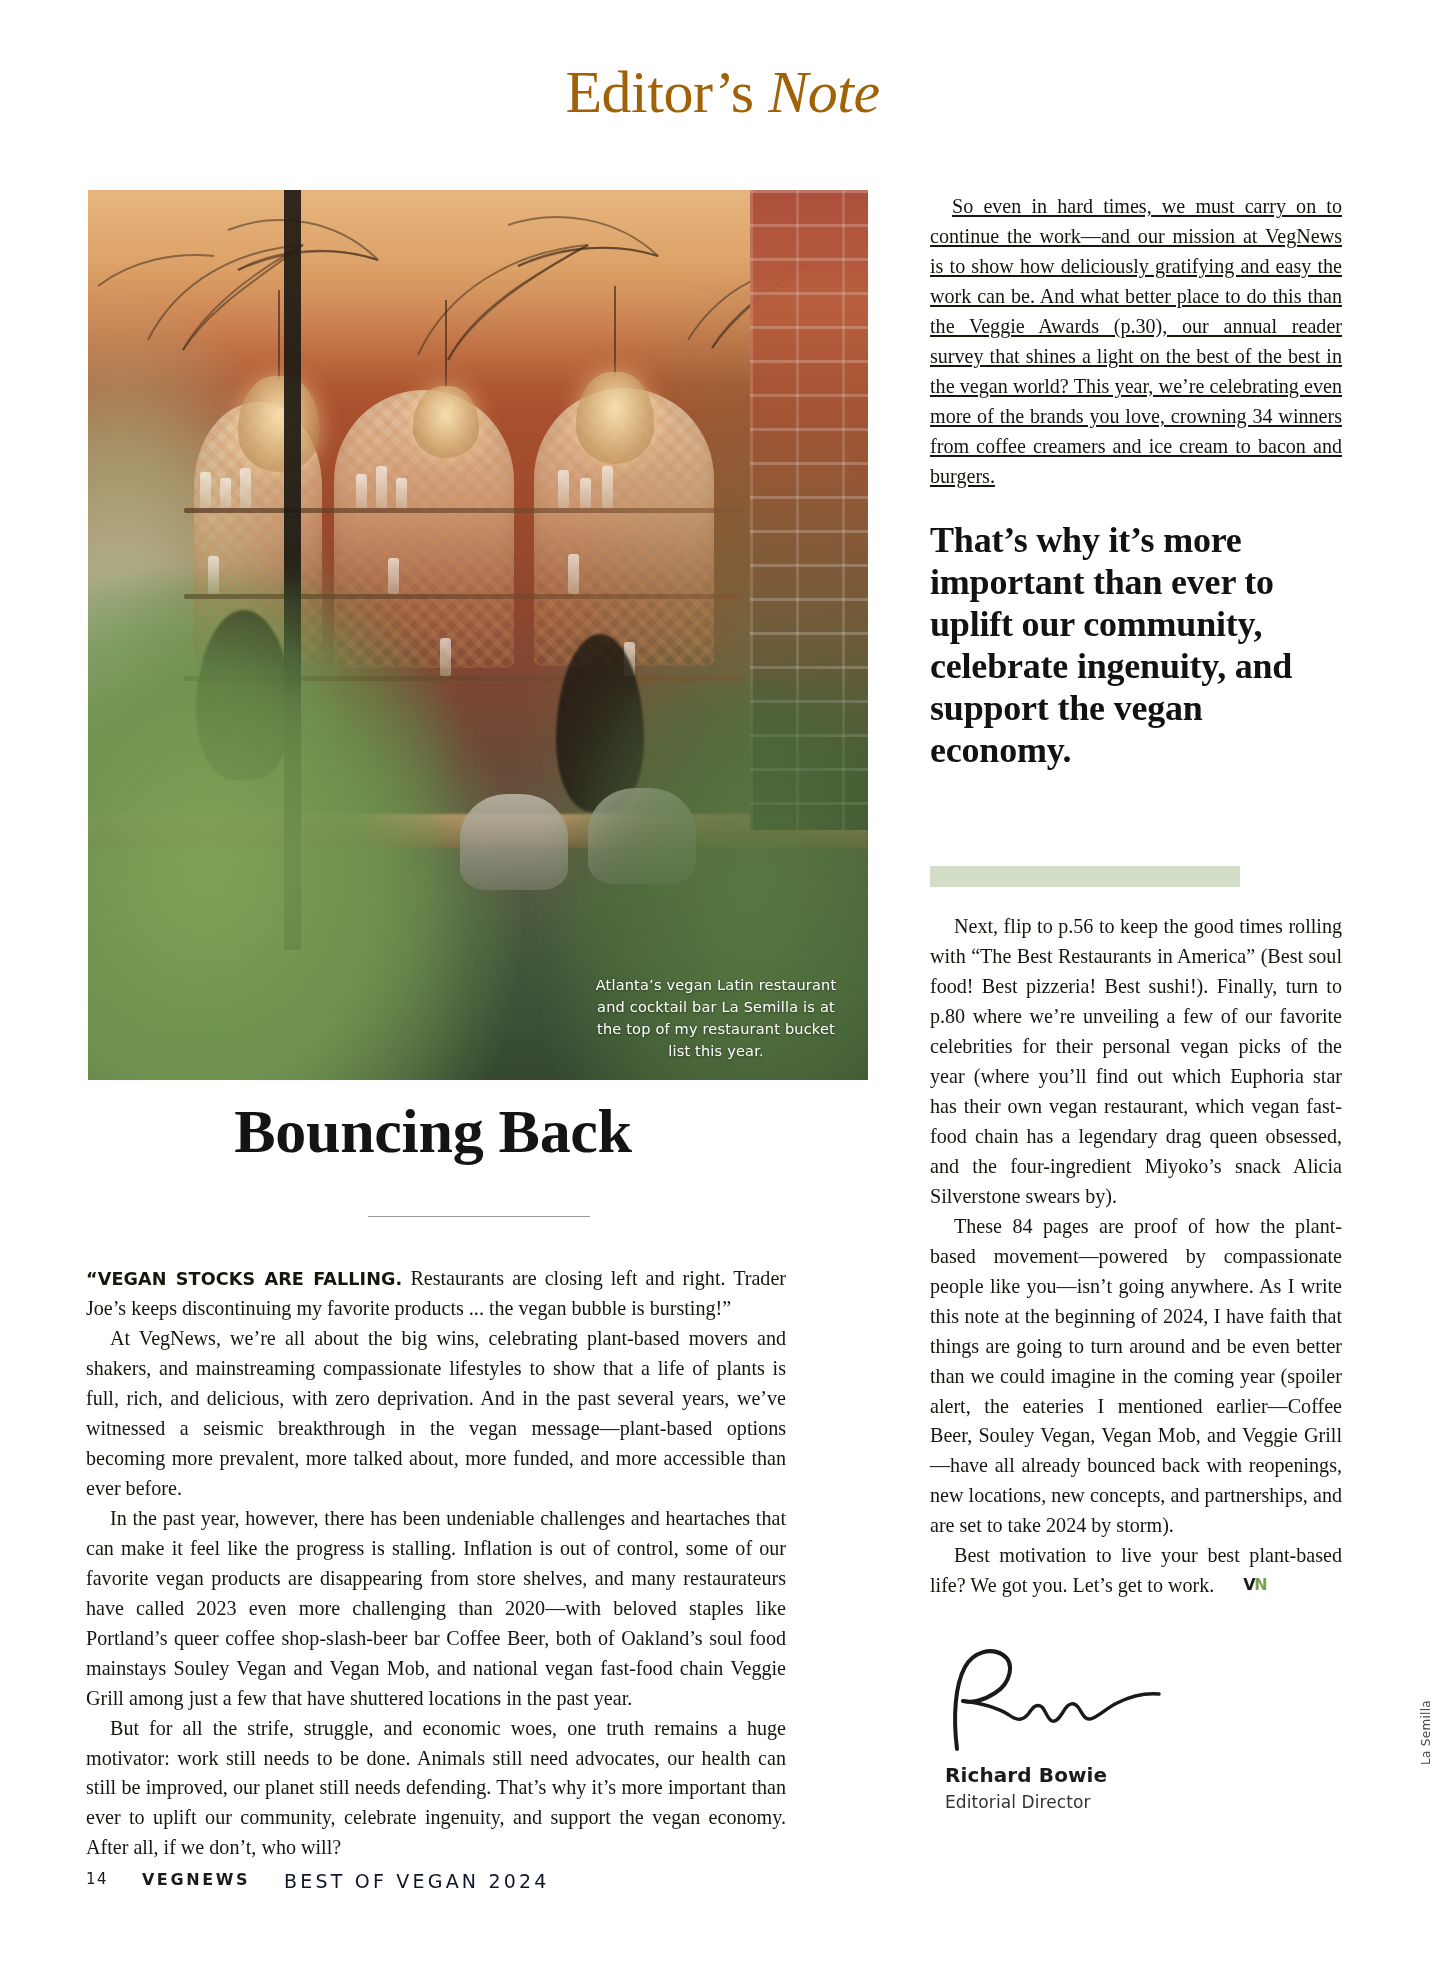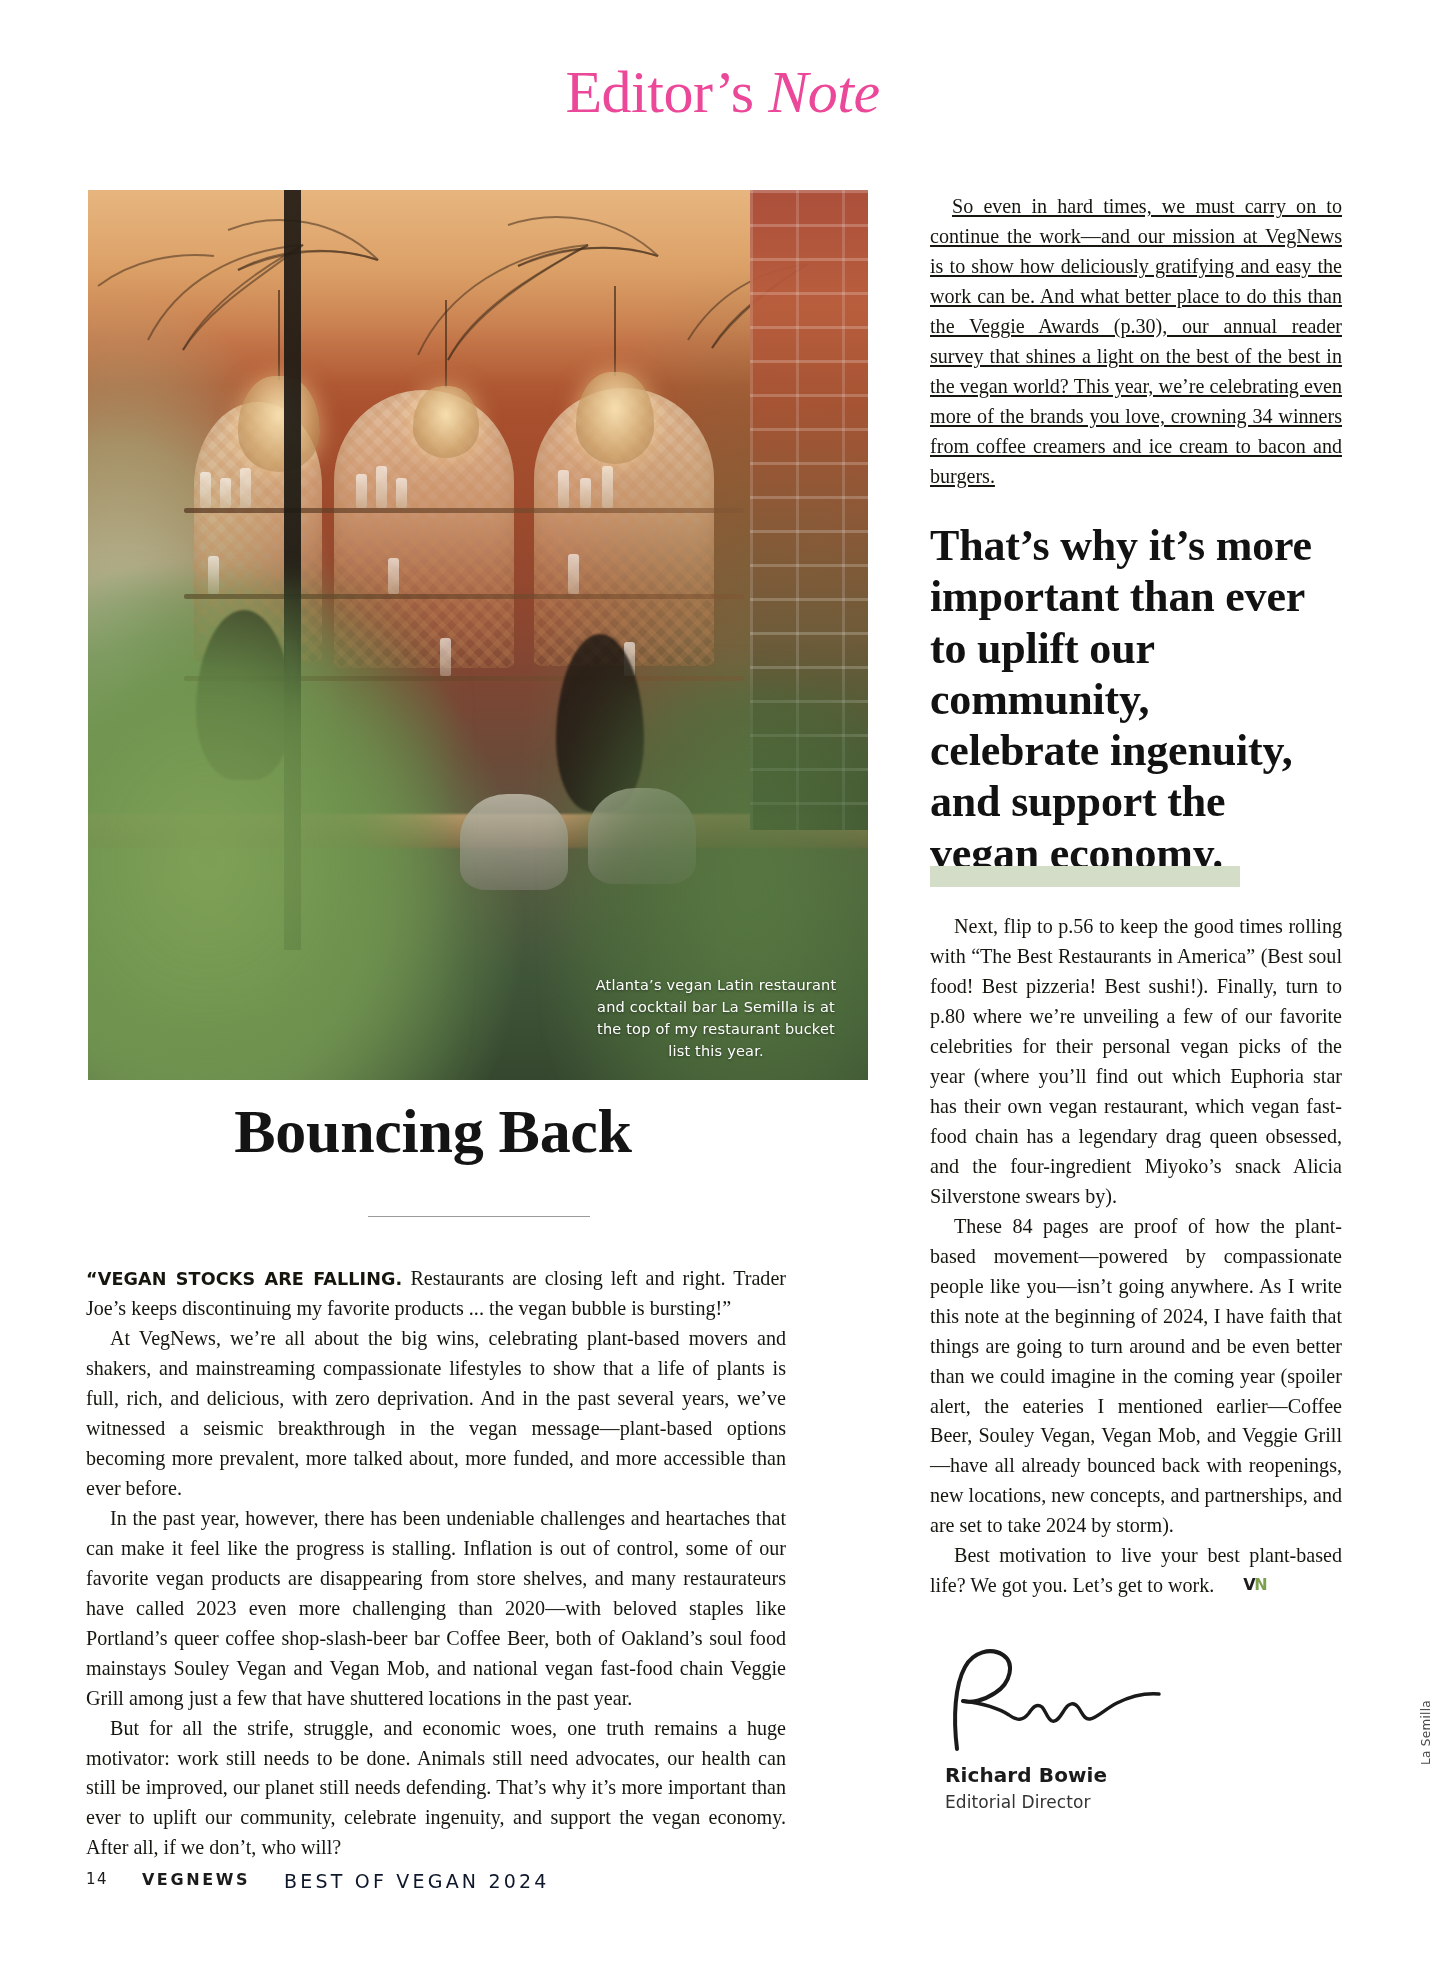--- a/index.html
+++ b/index.html
@@ -12,21 +12,21 @@
   }
   .page{position:absolute;inset:0;}
 
   
   .masthead{
     position:absolute;left:0;top:62px;width:100%;
     text-align:center;
     font-family:"Liberation Serif", serif;
     font-size:60px;
     letter-spacing:-0.5px;
-    color:#ec4899;
+    color:#a16207;
     line-height:1;
   }
   .masthead .m-reg{font-weight:400;}
   .masthead .m-ital{font-style:italic;font-weight:400;}
 
   
   .photo-wrap{
     position:absolute;left:88px;top:190px;
     width:780px;height:890px;
     overflow:hidden;
@@ -218,21 +218,21 @@
     text-align:justify;
     hyphens:auto;
   }
   .col-right p{margin:0;text-indent:24px;text-decoration:underline;}
   .col-right p.first{text-indent:22px;}
 
   .pullquote{
     position:absolute;left:930px;top:520px;width:392px;
     font-family:"Liberation Serif", serif;
     font-weight:700;
-    font-size:44px;
+    font-size:36px;
     line-height:1.165;
     color:#121212;
     letter-spacing:-.2px;
   }
   .greenbar{
     position:absolute;left:930px;top:866px;width:310px;height:21px;
     background:#d4ddc8;
   }
   .col-right2{
     position:absolute;left:930px;top:912px;width:412px;

